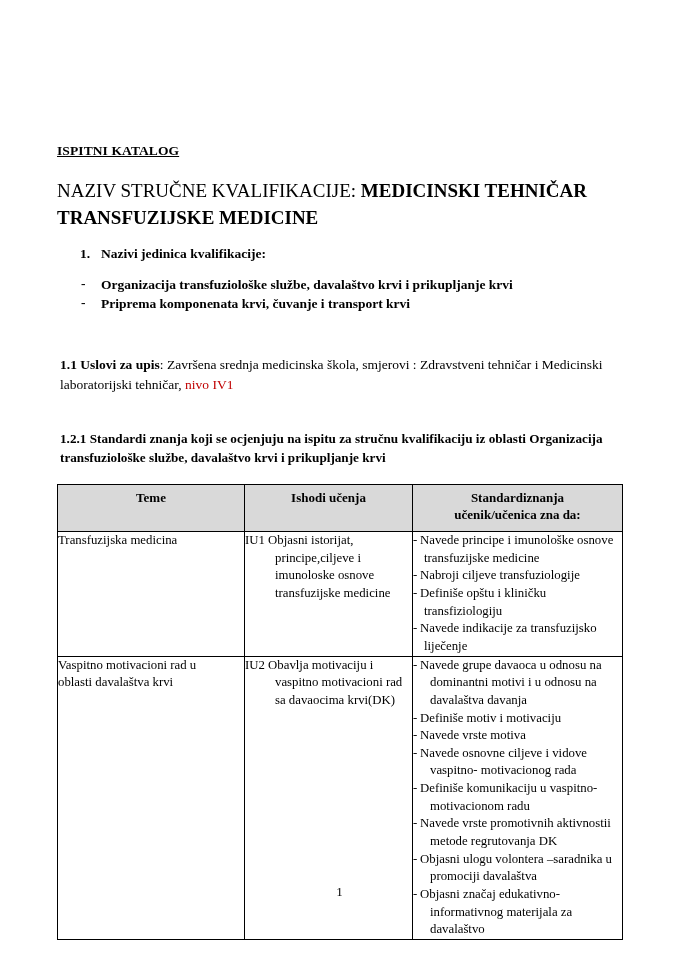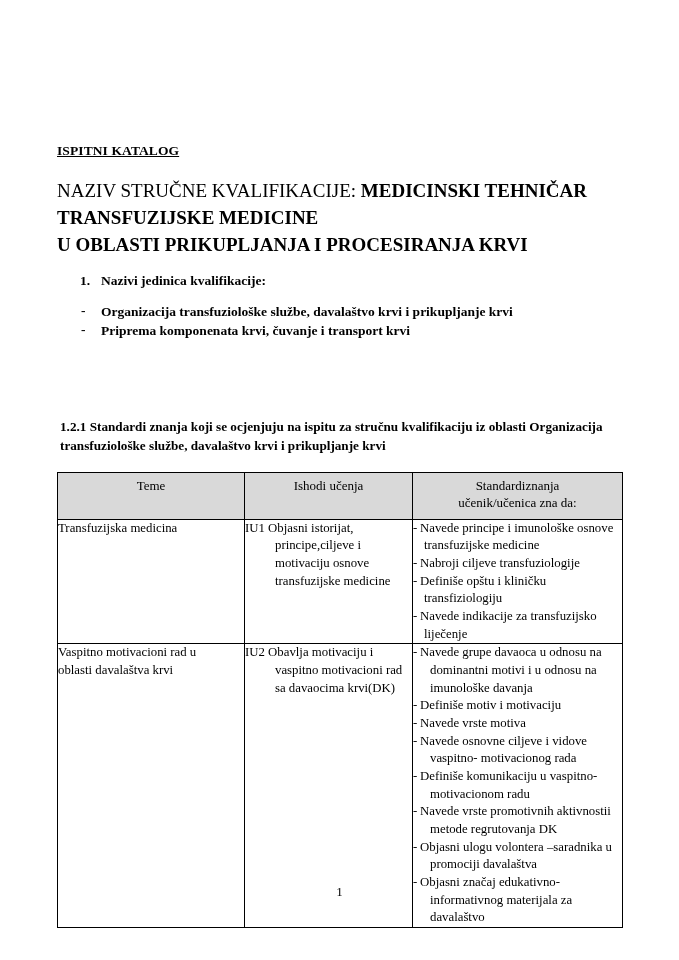--- a/index.html
+++ b/index.html
@@ -101,21 +101,21 @@
   }
   table.std-table th,
   table.std-table td {
     border: 1px solid #000000;
     vertical-align: top;
     padding: 0;
   }
   table.std-table thead th {
     background: #d9d9d9;
     text-align: center;
-    font-weight: normal;
+    font-weight: bold;
     font-size: 13px;
     line-height: 1.35;
     padding: 4px 3px 7px 3px;
   }
   .col-1 { width: 187px; }
   .col-2 { width: 168px; }
   .col-3 { width: 210px; }
   td.cell-theme {
     font-size: 12.8px;
     line-height: 1.35;
@@ -168,21 +168,20 @@
 </head>
 <body>
 
 <div class="page">
 
   <div class="doc-title">ISPITNI KATALOG</div>
 
   <p class="qual-line">
     <span>NAZIV STRUČNE KVALIFIKACIJE:</span>
     <span class="bold">MEDICINSKI TEHNIČAR TRANSFUZIJSKE MEDICINE</span><br>
-    <span class="bold">U OBLASTI PRIKUPLJANJA I PROCESIRANJA KRVI</span>
   </p>
 
   <ul class="num-list">
     <li>
       <span class="marker">1.</span>
       <span>Nazivi jedinica kvalifikacije:</span>
     </li>
   </ul>
 
   <ul class="dash-list">
@@ -191,20 +190,23 @@
       <span>Organizacija transfuziološke službe, davalaštvo krvi i prikupljanje krvi</span>
     </li>
     <li>
       <span class="marker">-</span>
       <span>Pripremа komponenata krvi, čuvanje i transport krvi</span>
     </li>
   </ul>
 
   <div class="spacer-a"></div>
 
+  <p class="para-upis">
+    <span class="bold">1.1 Uslovi za upis</span><span>: Završena srednja medicinska škola, smjerovi : Zdravstveni tehničar i Medicinski laboratorijski tehničar, </span><span class="red">nivo IV1</span>
+  </p>
 
   <div class="spacer-b"></div>
 
   <div class="heading-121">1.2.1 Standardi znanja koji se ocjenjuju na ispitu za stručnu kvalifikaciju iz oblasti Organizacija transfuziološke službe, davalaštvo krvi i prikupljanje krvi</div>
 
   <table class="std-table">
     <colgroup>
       <col class="col-1">
       <col class="col-2">
       <col class="col-3">
@@ -222,21 +224,21 @@
     <tbody>
 
       <tr>
         <td class="cell-theme">
           <span>Transfuzijska medicina</span>
           <div class="row1-theme-pad"></div>
         </td>
         <td class="cell-outcome">
           <span class="out-line first">IU1  Objasni istorijat,</span>
           <span class="out-line">principe,ciljeve  i</span>
-          <span class="out-line">motivaciju osnove</span>
+          <span class="out-line">imunoloske osnove</span>
           <span class="out-line">transfuzijske medicine</span>
         </td>
         <td class="cell-std">
           <ul>
             <li>
               <span class="dash">-</span>
               <span>Navede principe i imunološke osnove</span><br>
               <span style="padding-left:4px;display:inline-block">transfuzijske medicine</span>
             </li>
             <li>
@@ -266,21 +268,21 @@
           <span class="out-line first">IU2  Obavlja motivaciju i</span>
           <span class="out-line">vaspitno motivacioni rad</span>
           <span class="out-line">sa davaocima krvi(DK)</span>
         </td>
         <td class="cell-std">
           <ul>
             <li>
               <span class="dash">-</span>
               <span>Navede grupe davaoca u odnosu na</span><br>
               <span style="padding-left:10px;display:inline-block">dominantni motivi i u odnosu na</span><br>
-              <span style="padding-left:10px;display:inline-block">imunološke davanja</span>
+              <span style="padding-left:10px;display:inline-block">davalaštva davanja</span>
             </li>
             <li>
               <span class="dash">-</span>
               <span>Definiše motiv i motivaciju</span>
             </li>
             <li>
               <span class="dash">-</span>
               <span>Navede vrste motiva</span>
             </li>
             <li>

